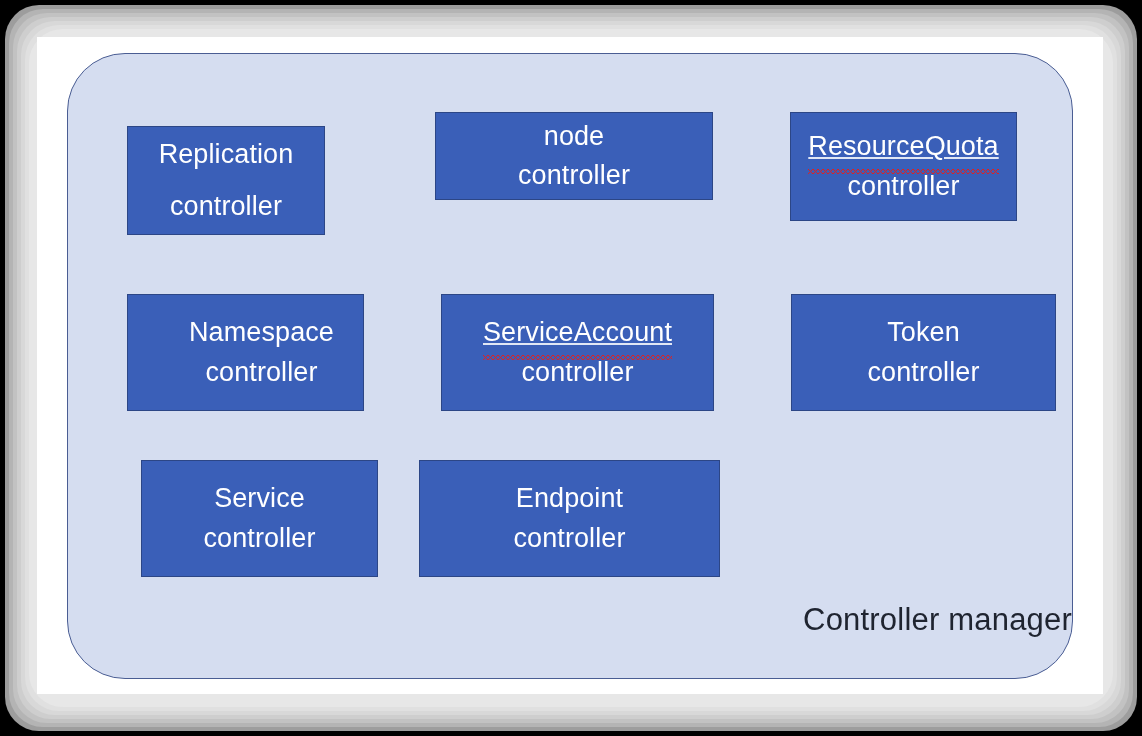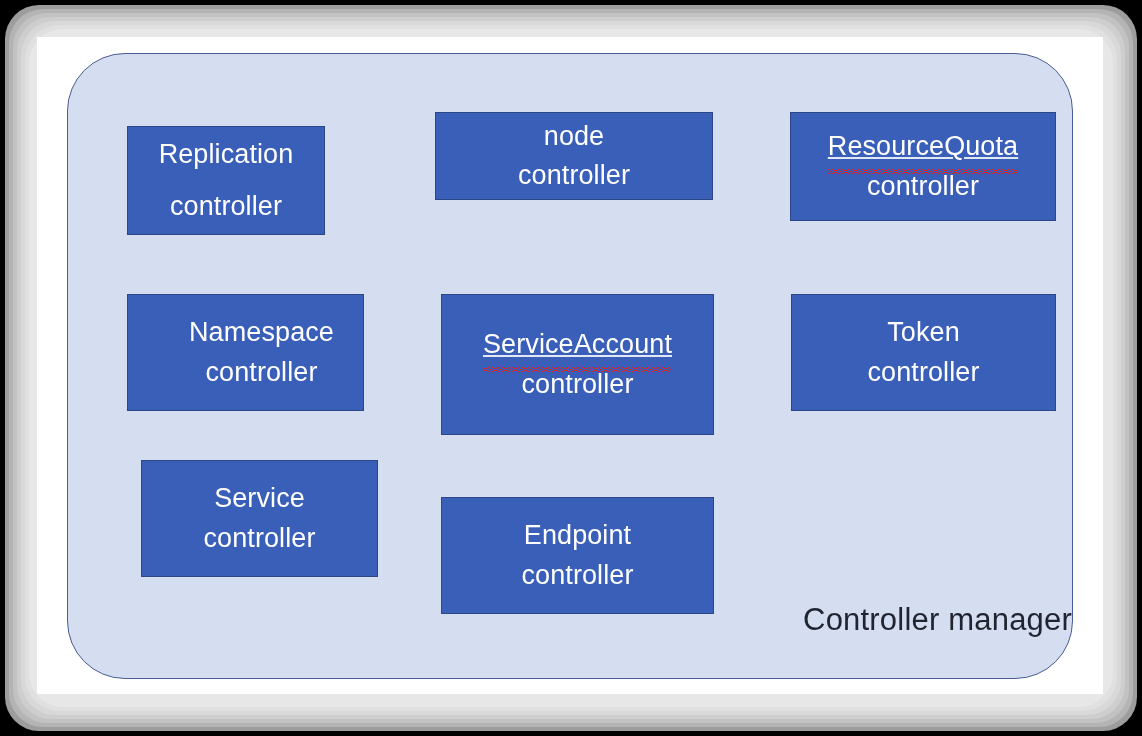--- a/index.html
+++ b/index.html
@@ -95,28 +95,28 @@
     background-image:
       linear-gradient(135deg, transparent 42%, #e02020 42%, #e02020 58%, transparent 58%),
       linear-gradient(45deg,  transparent 42%, #e02020 42%, #e02020 58%, transparent 58%);
     background-size: 5px 5px;
     background-repeat: repeat-x;
   }
 
   
   .b-replication    { left: 59px;  top: 72px;  width: 198px; height: 109px; gap: 13px; }
   .b-node           { left: 367px; top: 58px;  width: 278px; height: 88px; }
-  .b-resourcequota  { left: 722px; top: 58px;  width: 266px; height: 109px; }
+  .b-resourcequota  { left: 722px; top: 58px;  width: 227px; height: 109px; }
 
   .b-namespace      { left: 59px;  top: 240px; width: 237px; height: 117px; padding-left: 32px; }
-  .b-serviceaccount { left: 373px; top: 240px; width: 273px; height: 141px; }
+  .b-serviceaccount { left: 373px; top: 240px; width: 273px; height: 117px; }
   .b-token          { left: 723px; top: 240px; width: 265px; height: 117px; text-align: right; }
 
   .b-service        { left: 73px;  top: 406px; width: 237px; height: 117px; }
-  .b-endpoint       { left: 373px; top: 406px; width: 273px; height: 117px; margin-top: 37px; }
+  .b-endpoint       { left: 351px; top: 406px; width: 301px; height: 117px; }
 
   
   #panel-caption {
     position: absolute;
     left: 0;
     right: 0;
     top: 548px;
     text-align: right;
     font-size: 31px;
     color: #1f2430;

